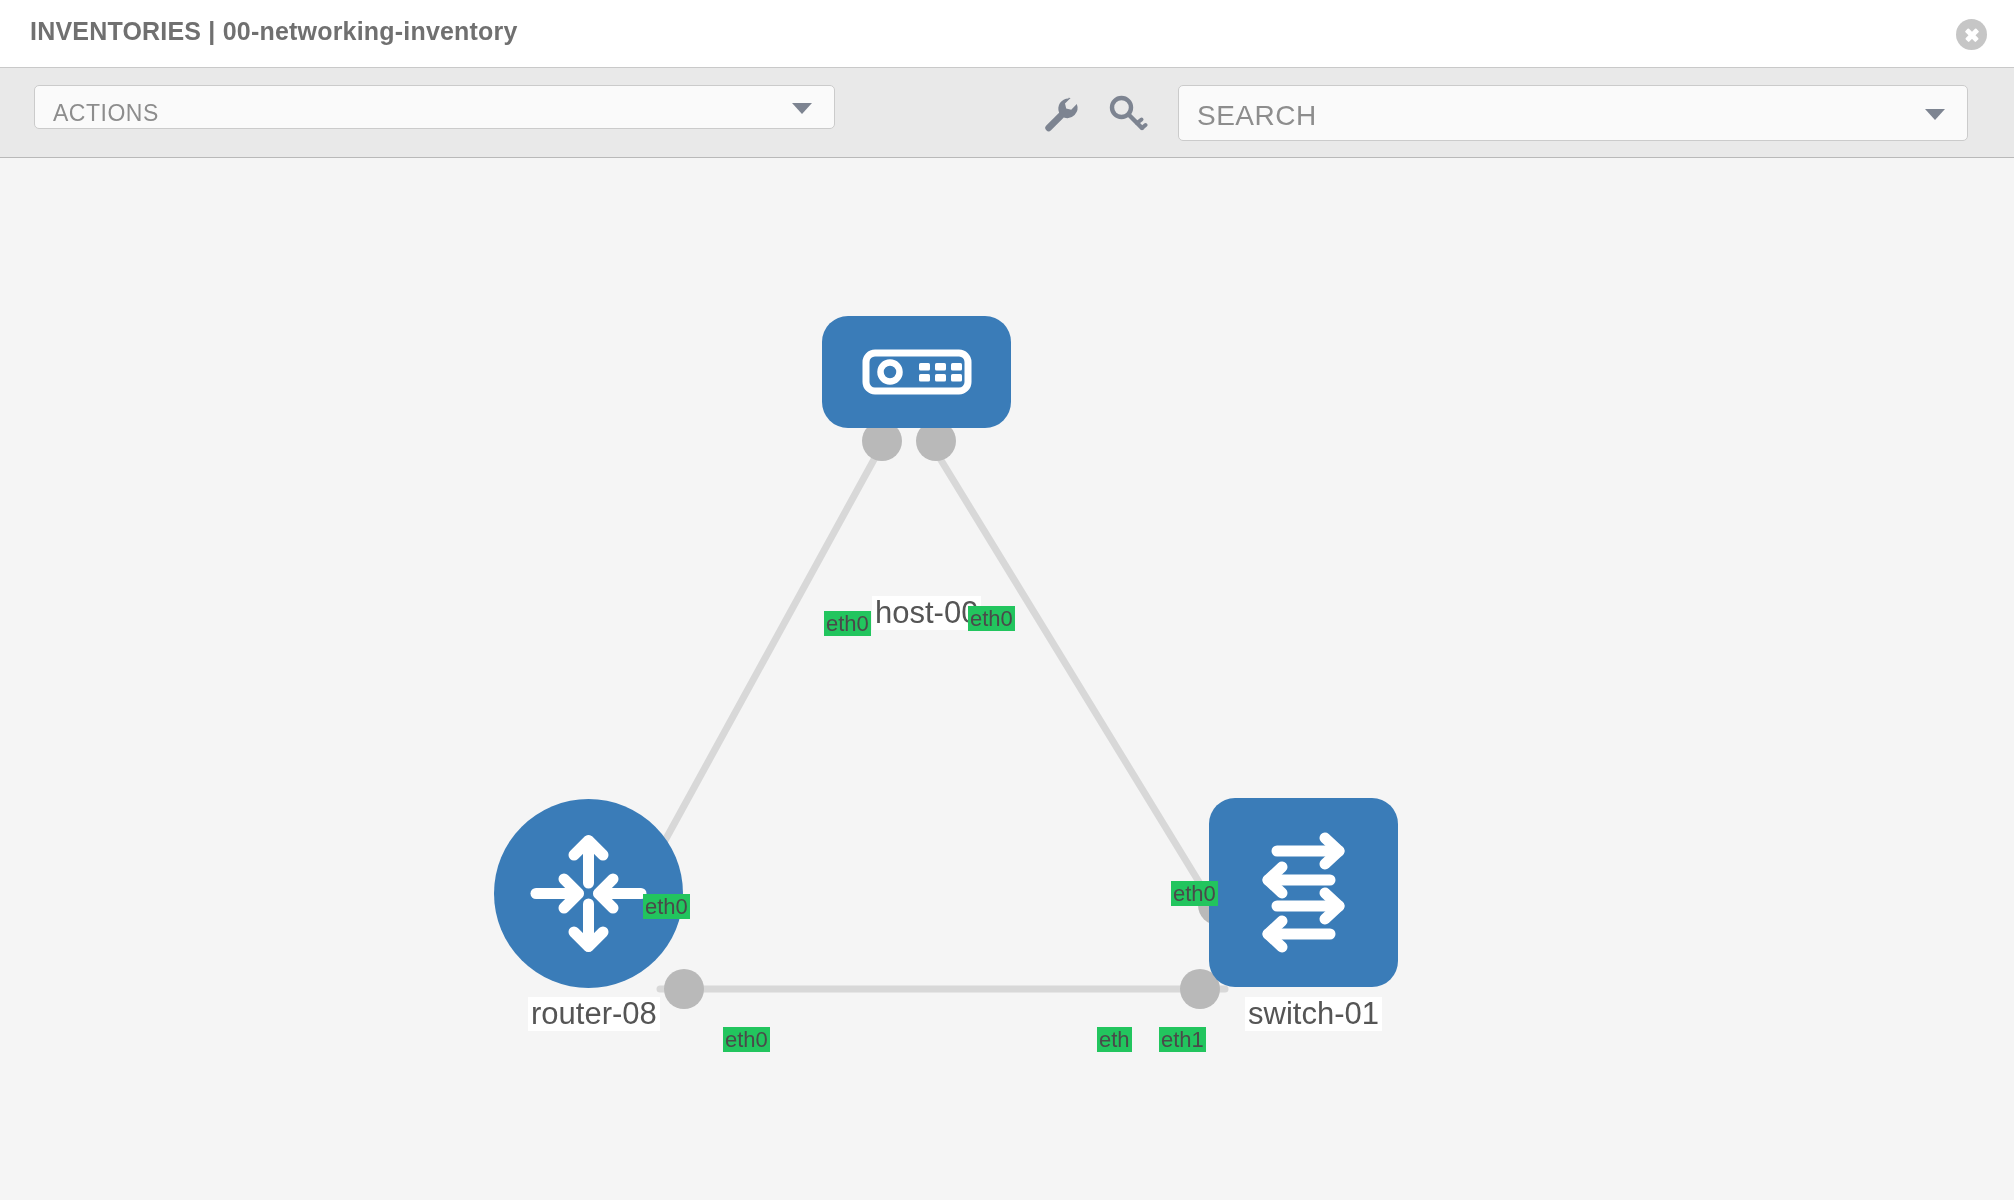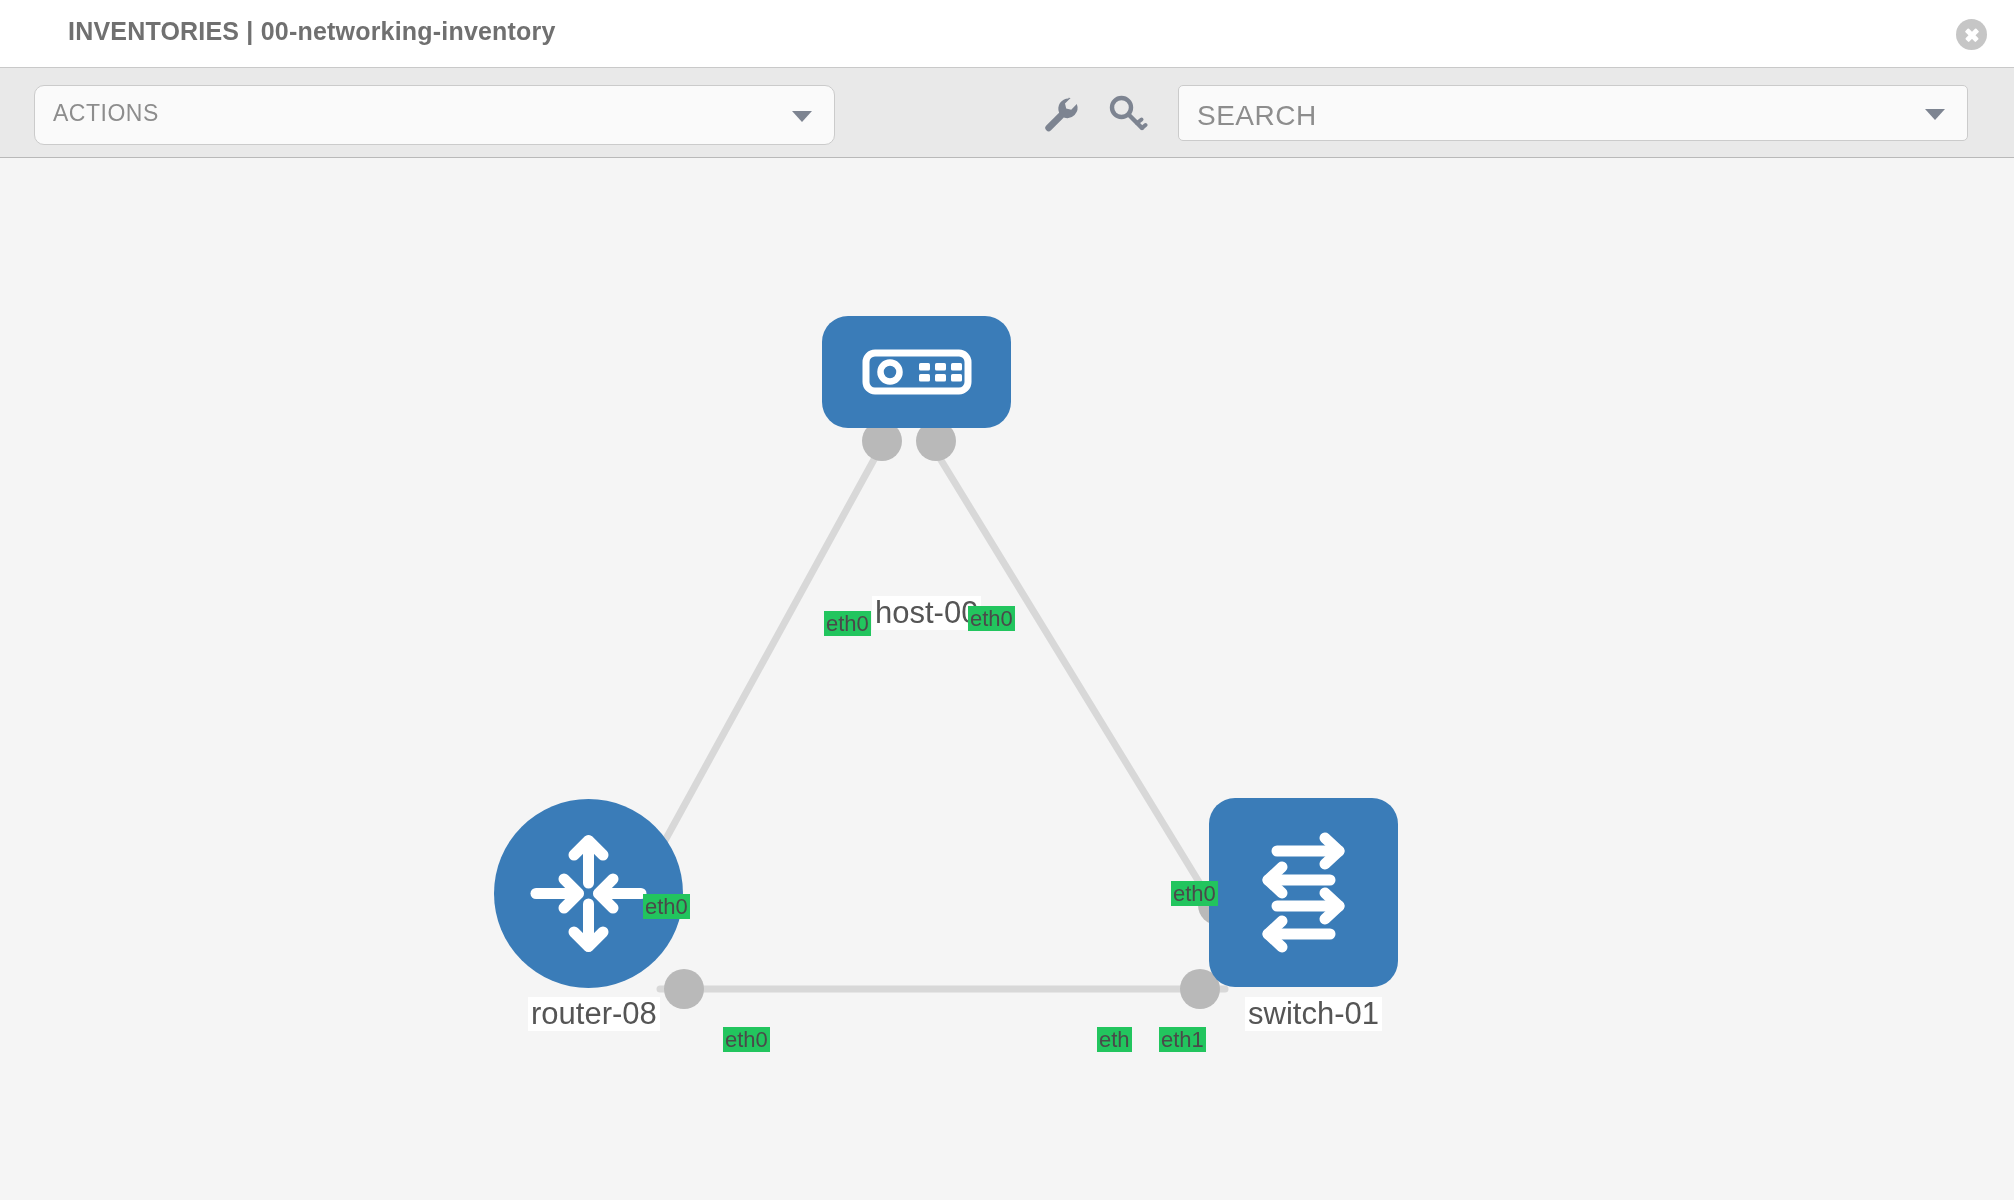--- a/index.html
+++ b/index.html
@@ -23,21 +23,20 @@
   }
   .page-title {
     position: absolute;
     left: 30px;
     top: 17px;
     font-size: 25px;
     font-weight: bold;
     color: #707070;
     letter-spacing: 0.2px;
     white-space: nowrap;
-    margin-left: 38px;
   }
   .close-btn {
     position: absolute;
     right: 27px;
     top: 19px;
     width: 31px;
     height: 31px;
     border-radius: 50%;
     background: #c6c6c6;
     cursor: pointer;
@@ -62,24 +61,24 @@
     left: 0; top: 68px;
     width: 2014px;
     height: 90px;
     background: #e9e9e9;
     border-bottom: 1px solid #b9b9b9;
   }
   .actions-select {
     position: absolute;
     left: 34px; top: 17px;
     width: 801px;
-    height: 60px;
+    height: 44px;
     background: #fafafa;
     border: 1px solid #cbcbcb;
-    border-radius: 10px;
+    border-radius: 5px;
     cursor: pointer;
   }
   .actions-select .sel-label {
     position: absolute;
     left: 18px; top: 14px;
     font-size: 23px;
     color: #8d8d8d;
     letter-spacing: 0.5px;
   }
   .caret {

